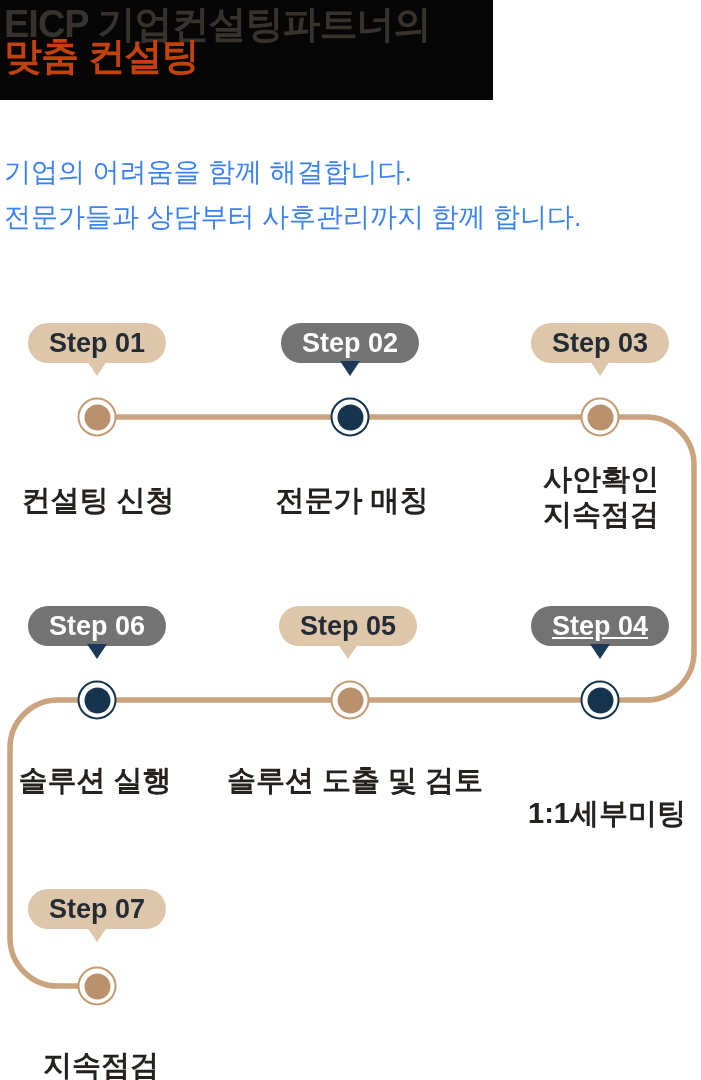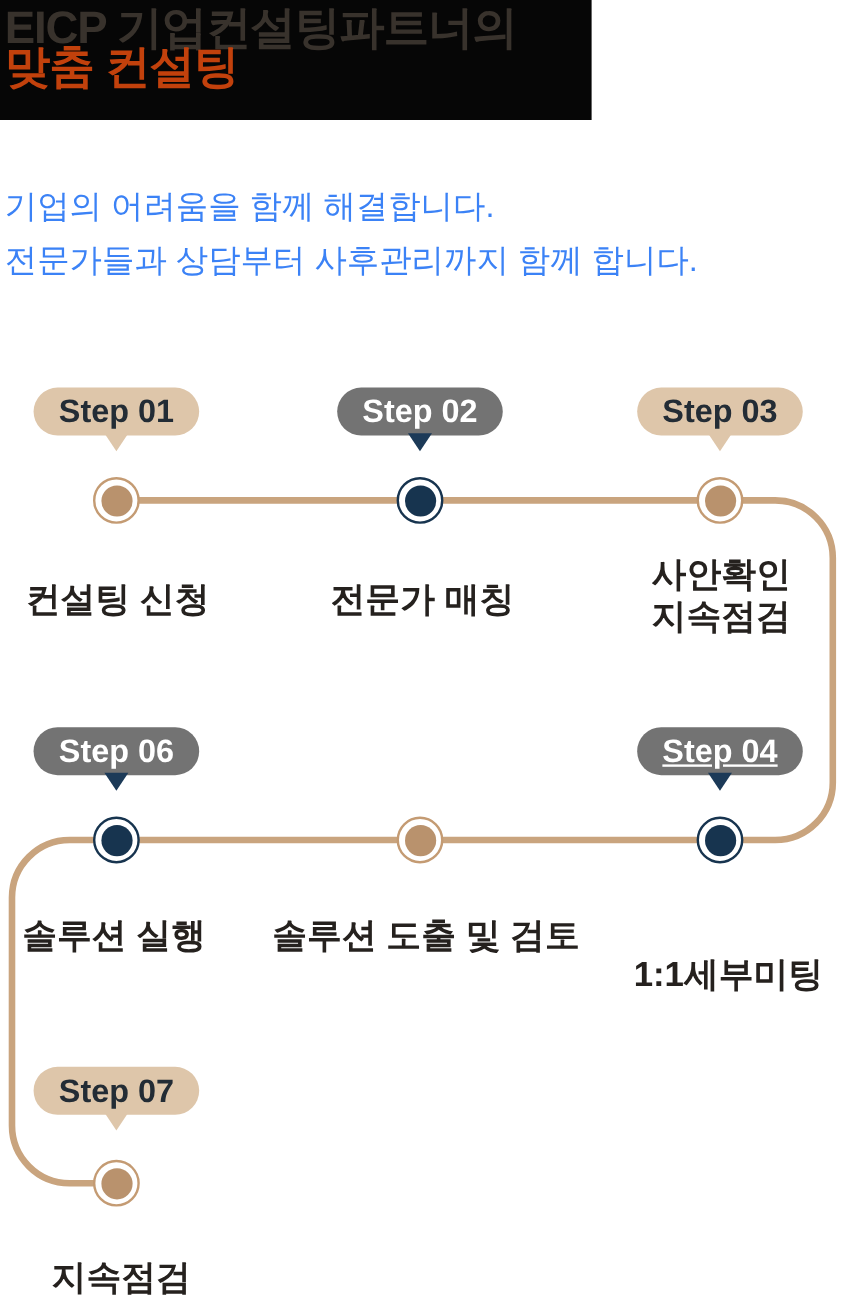--- a/index.html
+++ b/index.html
@@ -102,20 +102,21 @@
     </div>
 
     <div class="badge navy" style="left:600px;top:606px;text-decoration:underline;">Step 04</div>
     <div class="node navy" style="left:600px;top:700px;">
         <div class="core"></div>
       </div>
     <div class="step-label" style="left:607px;top:763px;margin-top:33px;">
       <div>1:1세부미팅</div>
     </div>
 
+    <div class="badge tan" style="left:348px;top:606px;">Step 05</div>
     <div class="node tan" style="left:350px;top:700px;">
         <div class="core"></div>
       </div>
     <div class="step-label" style="left:355px;top:763px;text-align:right;">
       <div>솔루션 도출 및 검토</div>
     </div>
 
     <div class="badge navy" style="left:97px;top:606px;">Step 06</div>
     <div class="node navy" style="left:97px;top:700px;">
         <div class="core"></div>

